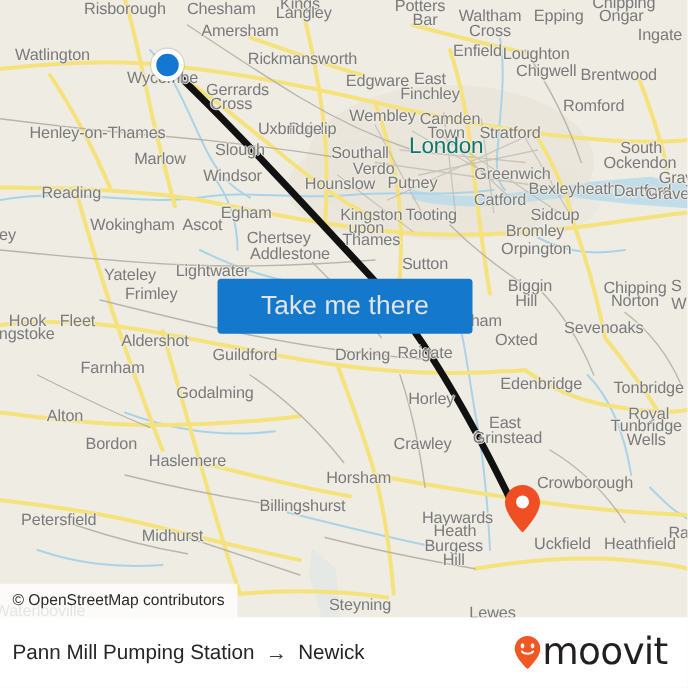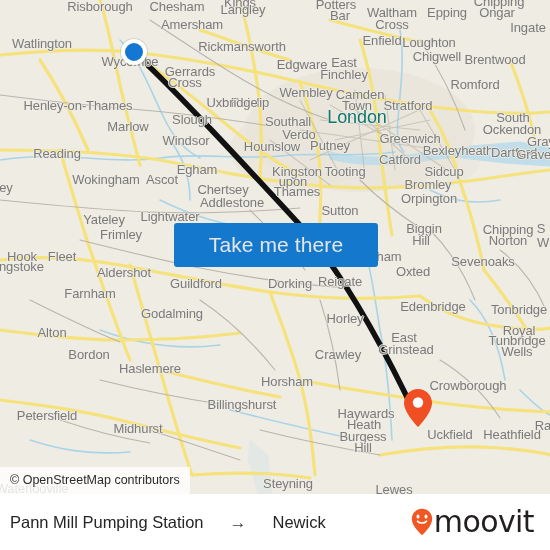--- a/index.html
+++ b/index.html
@@ -109,21 +109,21 @@
     width: 550px; height: 56px;
     background: #ffffff;
     display: flex;
     align-items: center;
     justify-content: space-between;
     padding: 0 16px 0 10px;
   }
   #route-title {
     display: flex;
     align-items: center;
-    gap: 26px;
+    gap: 9px;
     font-size: 16.5px;
     color: #262626;
     white-space: nowrap;
   }
   #route-arrow {
     font-size: 17px;
     color: #3a3a3a;
     line-height: 1;
   }
   #moovit-logo {

